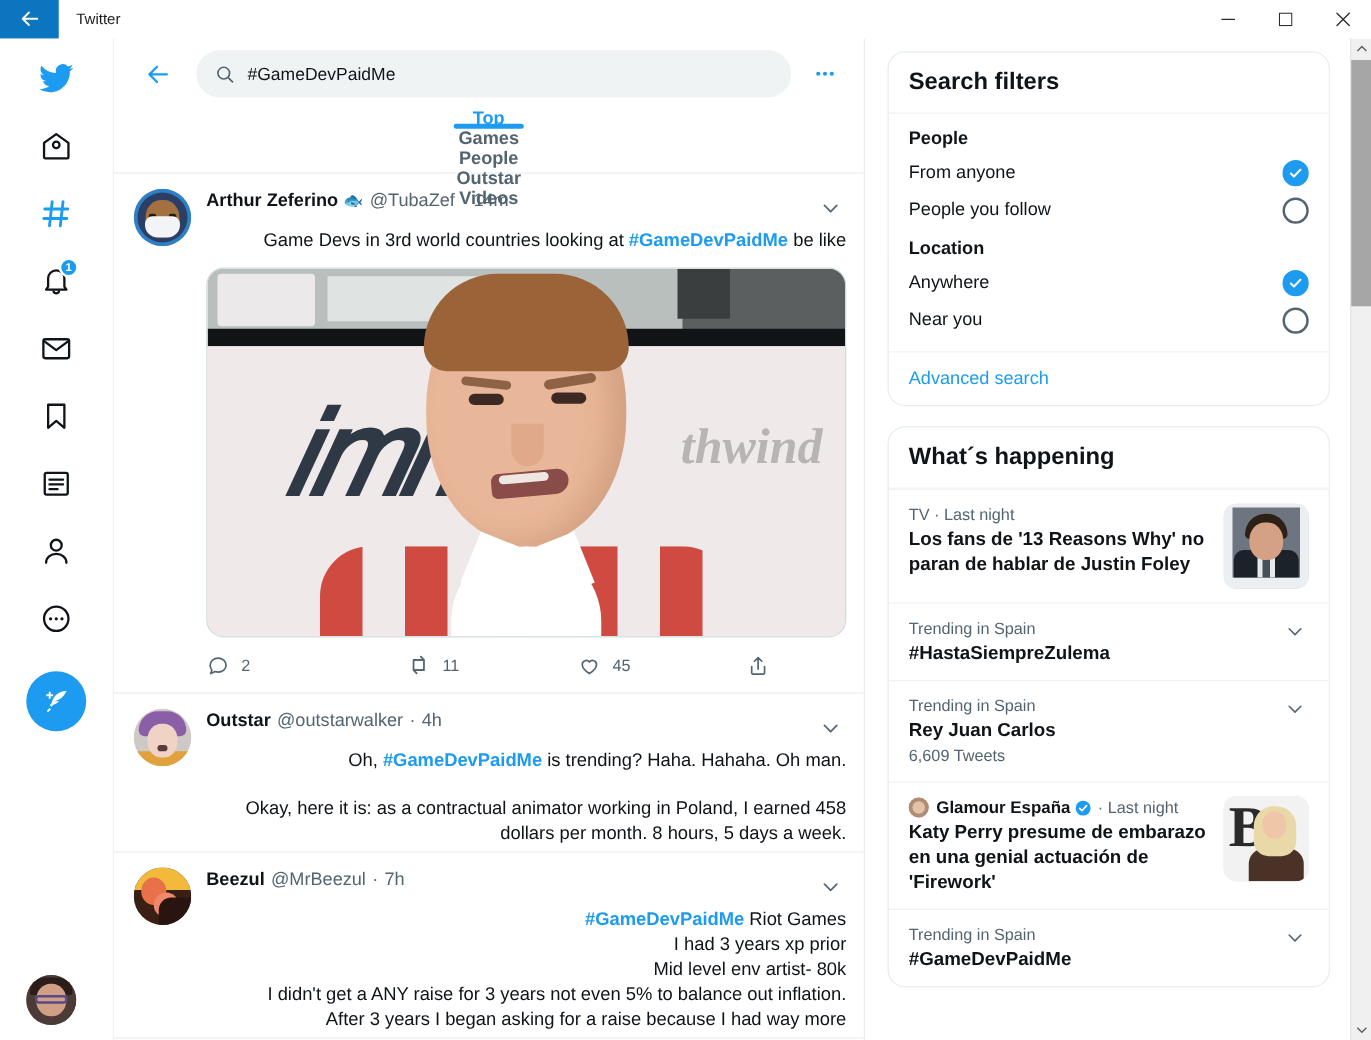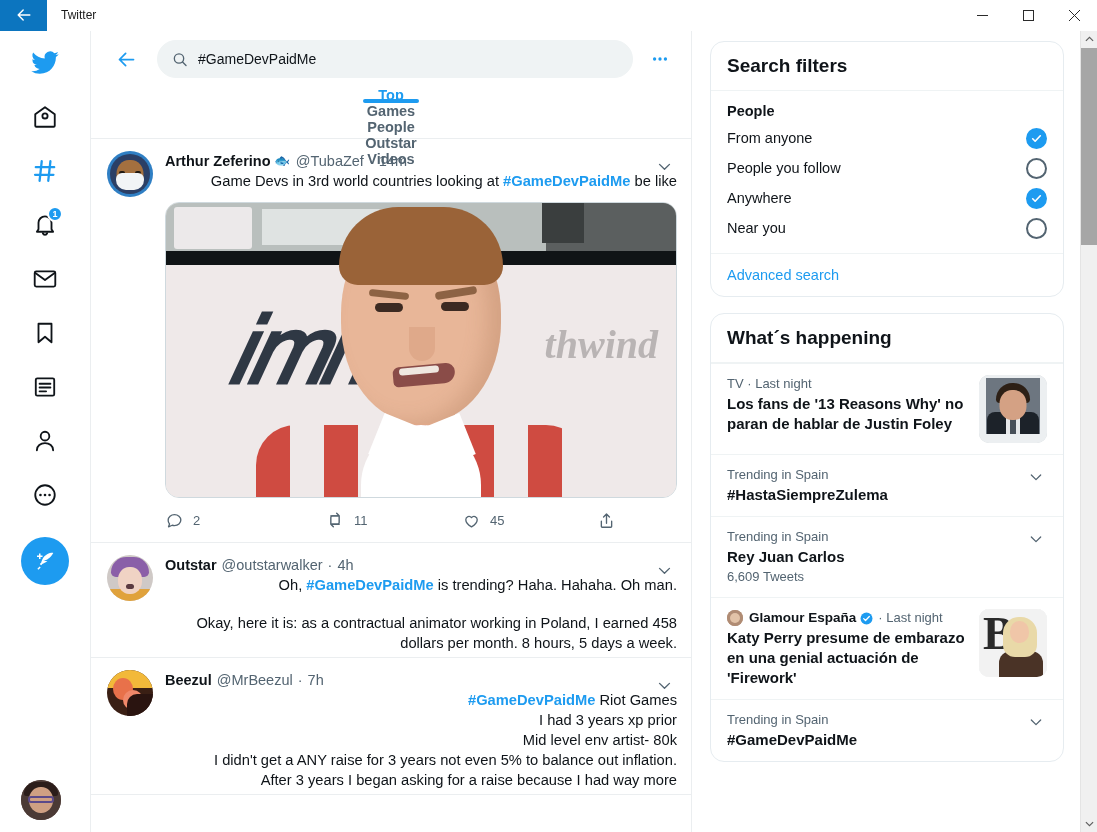--- a/index.html
+++ b/index.html
@@ -129,21 +129,21 @@
   .tw-emoji { margin-left: 4px; font-size: 13px; }
   .tw-handle { color: #536471; margin-left: 5px; }
   .tw-sep { color: #536471; margin: 0 5px; }
   .tw-time { color: #536471; }
   .tw-caret {
     position: absolute; right: 14px; top: 14px; width: 26px; height: 26px;
     display:flex; align-items:center; justify-content:center; cursor:pointer;
     border-radius: 50%;
   }
   .tw-text {
-    font-size: 14.7px; line-height: 20px; color: #0f1419; margin-top: 0;
+    font-size: 14.7px; line-height: 20px; color: #0f1419; margin-top: 12px;
     word-wrap: break-word;
   }
   .tw-text p { margin-bottom: 18px; }
   .tw-text p:last-child { margin-bottom: 0; }
   .hash { color: #1d9bf0; font-weight: bold; }
   .tw-media {
     margin-top: 11px; border-radius: 14px; overflow: hidden;
     border: 1px solid #cfd9de; position: relative;
   }
   .tw-actions {
@@ -626,20 +626,21 @@
               <path d="M5 12.5l4.5 4.5L19 7" stroke-linecap="round" stroke-linejoin="round"></path>
             </svg>
           </span>
         </div>
 
         <div class="filter-row">
           <span class="txt">People you follow</span>
           <span class="radio"></span>
         </div>
 
+        <div class="filter-label">Location</div>
 
         <div class="filter-row">
           <span class="txt">Anywhere</span>
           <span class="radio on">
             <svg width="13" height="13" viewBox="0 0 24 24" fill="none" stroke="#ffffff" stroke-width="3">
               <path d="M5 12.5l4.5 4.5L19 7" stroke-linecap="round" stroke-linejoin="round"></path>
             </svg>
           </span>
         </div>
 

